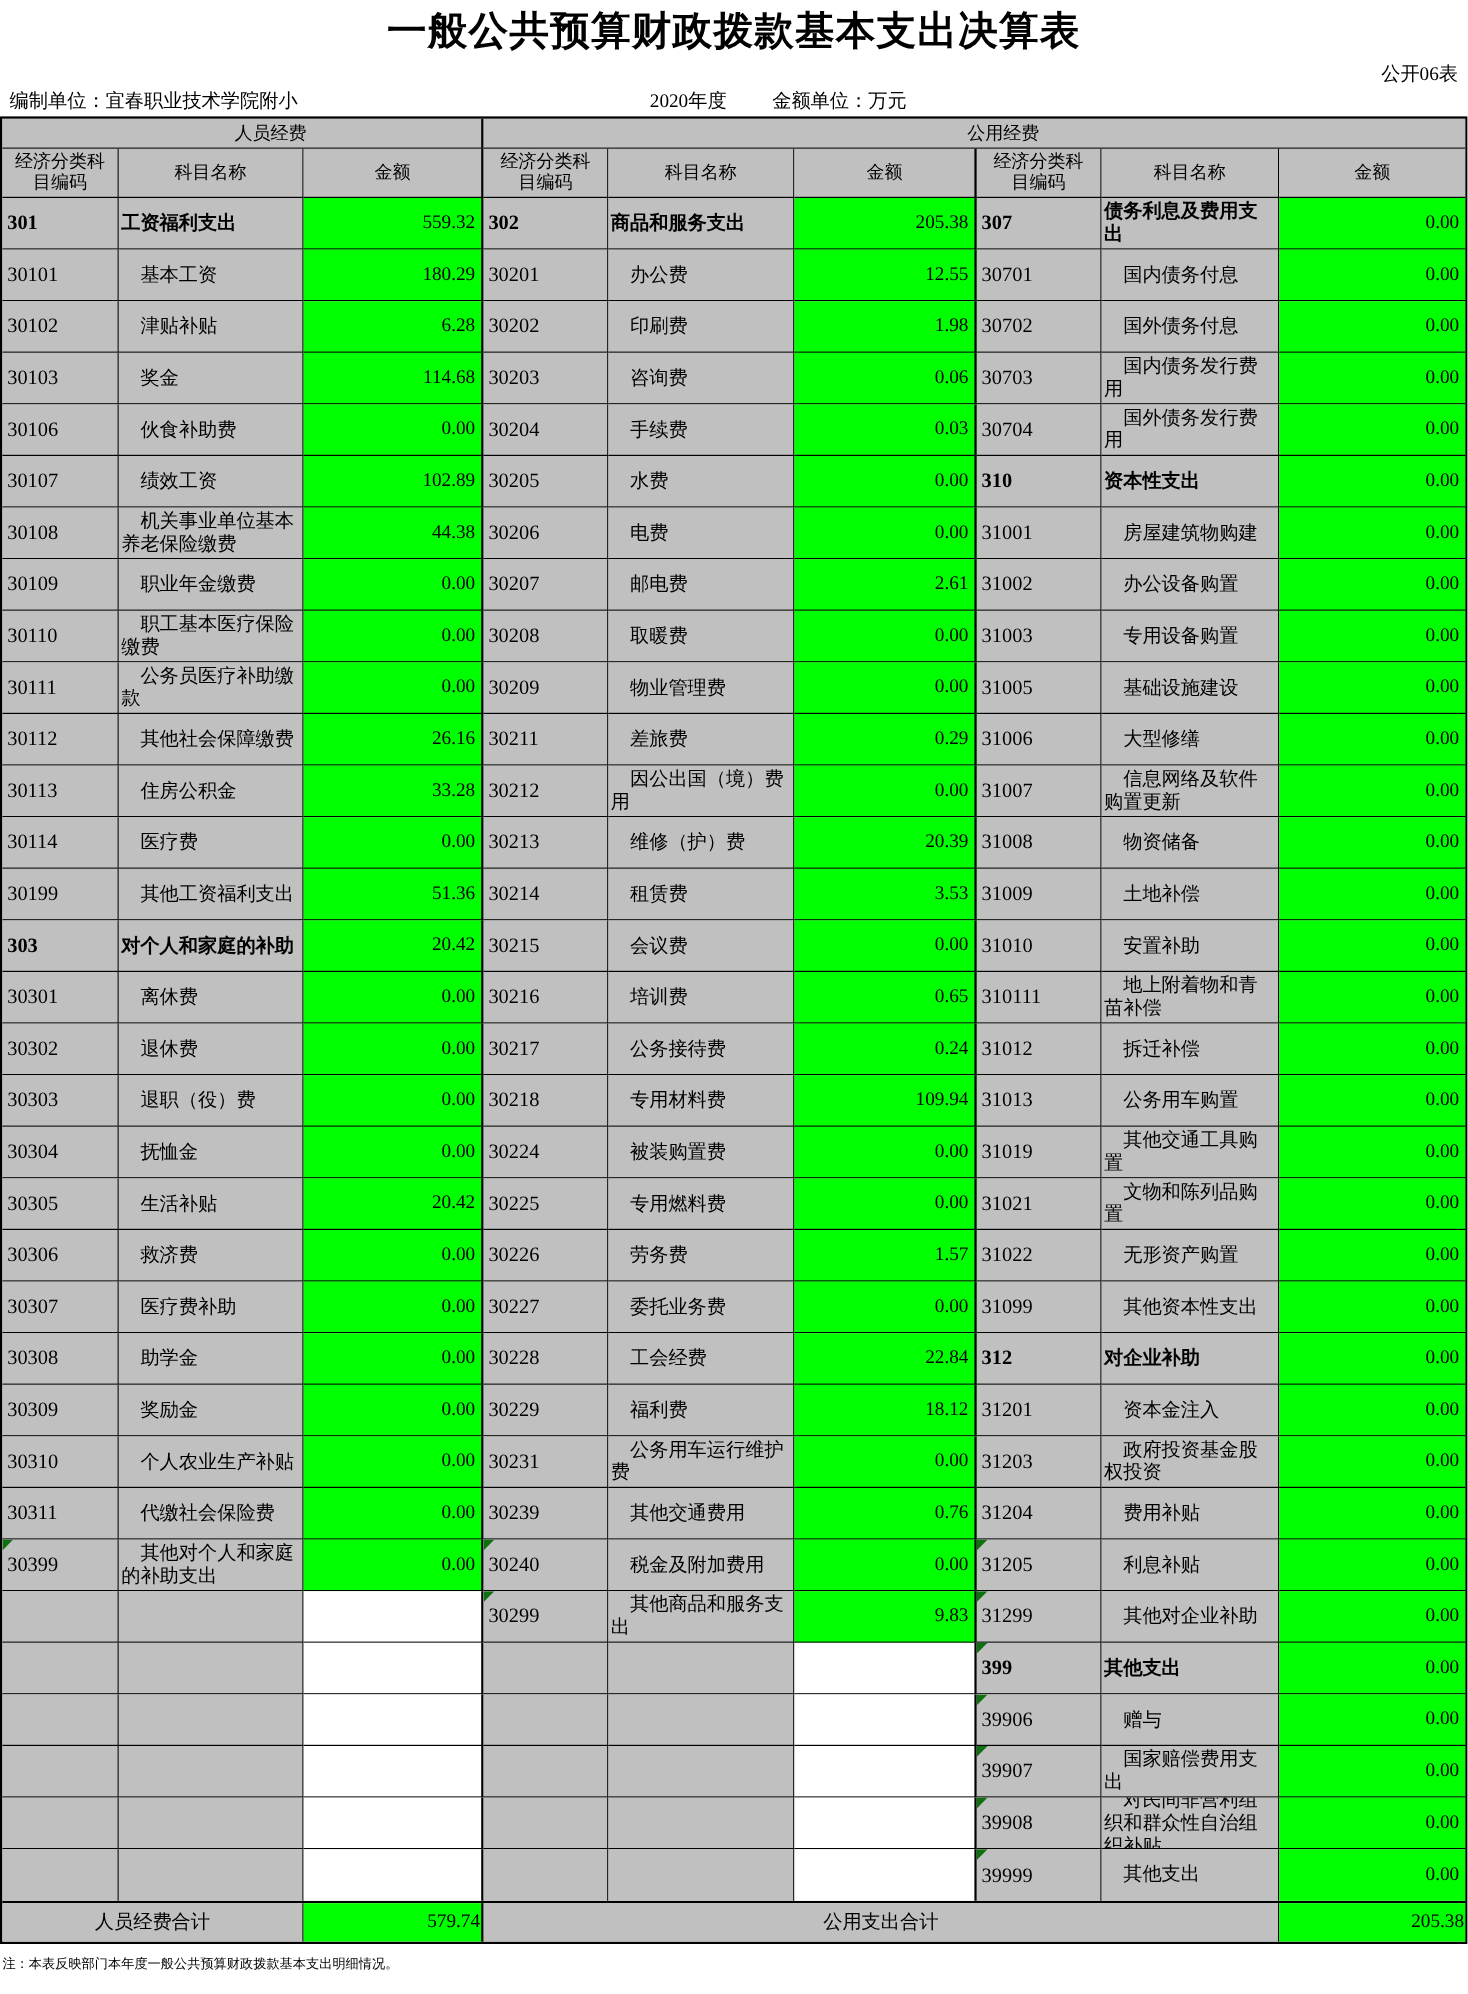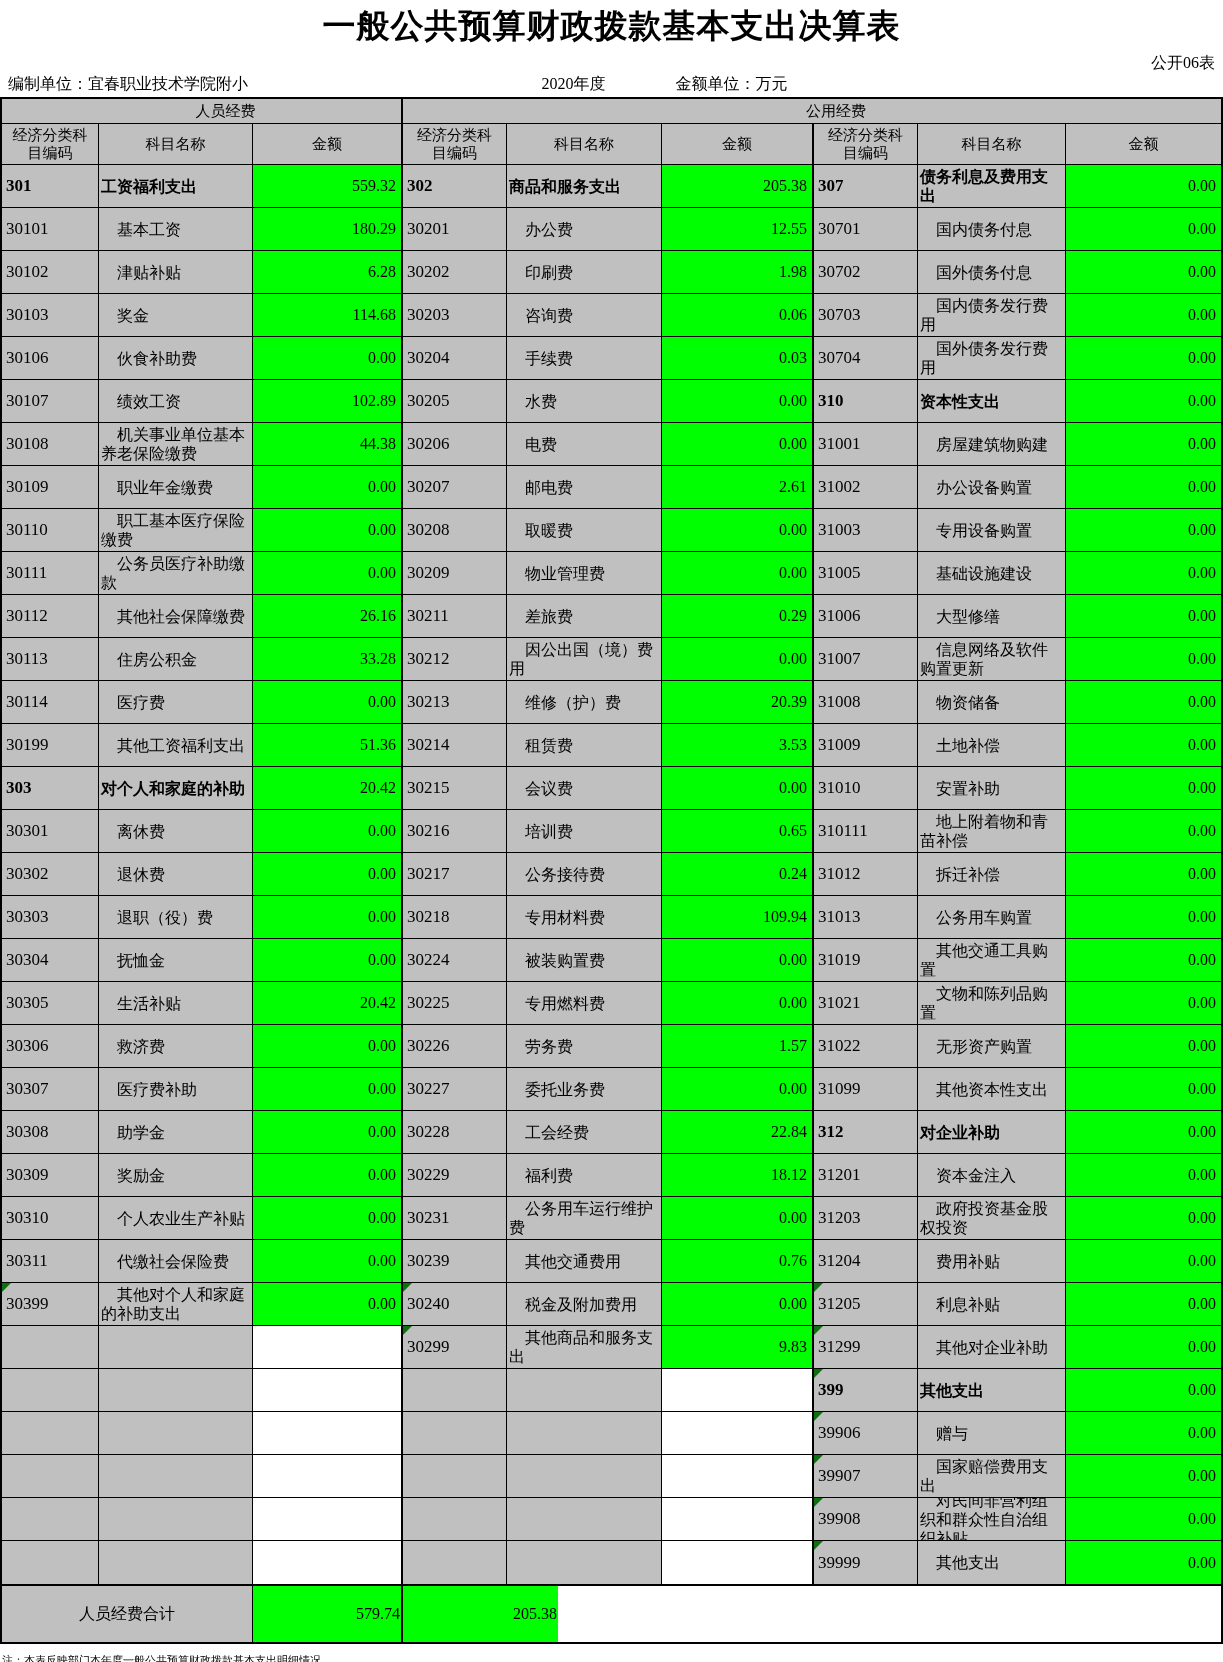--- a/index.html
+++ b/index.html
@@ -16,21 +16,21 @@
     overflow:hidden;
   }
   .title{
     text-align:center;
     font-family:Liberation Mono, monospace;
     font-weight:bold;font-size:33px;
     padding-top:6px;height:46px;line-height:46px;
     letter-spacing:1px;
   }
   .sheet-label{text-align:right;padding-right:8px;font-size:16px;height:21px;line-height:21px;}
-  .meta-row{display:flex;align-items:center;font-size:16px;height:22px;padding:0 8px;margin-bottom:2px;gap:32px;}
+  .meta-row{display:flex;align-items:center;font-size:16px;height:22px;padding:0 8px;margin-bottom:2px;}
   .meta-row .left{flex:1;text-align:left;}
   .meta-row .center{flex:0 0 auto;transform:translateX(-38px);}
   .meta-row .right{flex:1;text-align:left;}
 
   .sheet{width:1223px;box-sizing:border-box;border:2px solid var(--border);}
   .row{display:flex;}
   .cell{
     box-sizing:border-box;position:relative;overflow:hidden;
     background:var(--cell-bg);
     border-right:1px solid var(--border);
@@ -60,21 +60,21 @@
   .amt{display:flex;align-items:center;justify-content:flex-end;
        padding-right:5px;font-size:16px;background:var(--amount-bg);}
   .amt.empty{background:#fff;}
   .tri::before{
     content:"";position:absolute;top:0;left:0;width:0;height:0;
     border-top:9px solid var(--indicator);
     border-right:9px solid transparent;
   }
 
   .footer-row{border-top:2px solid var(--border);}
-  .footer-row .cell{height:56px;border-bottom:none;display:flex;align-items:center;}
+  .footer-row .cell{height:32px;border-bottom:none;display:flex;align-items:center;}
   .f-label{justify-content:center;font-size:16px;}
   .f-amt{justify-content:flex-end;padding-right:1px;font-size:16px;background:var(--amount-bg);}
   .fw1{width:251px;}
   .fw2{width:150px;border-right-width:2px;}
   .fw3{width:663px;}
   .fw4{width:155px;border-right:none;}
 
   .note{font-size:11px;padding:9px 12px 0 2px;}
 </style>
 </head>
@@ -665,17 +665,18 @@
     <div class="cell name c8">
           <span class="nm">其他支出</span>
         </div>
     <div class="cell amt c9">0.00</div>
   </div>
     </div>
 
   <div class="row footer-row">
     <div class="cell f-label fw1">人员经费合计</div>
     <div class="cell f-amt fw2">579.74</div>
+    <div class="cell f-label fw3">公用支出合计</div>
     <div class="cell f-amt fw4">205.38</div>
   </div>
 </div>
 
 <div class="note">注：本表反映部门本年度一般公共预算财政拨款基本支出明细情况。</div>
 
 </body></html>

